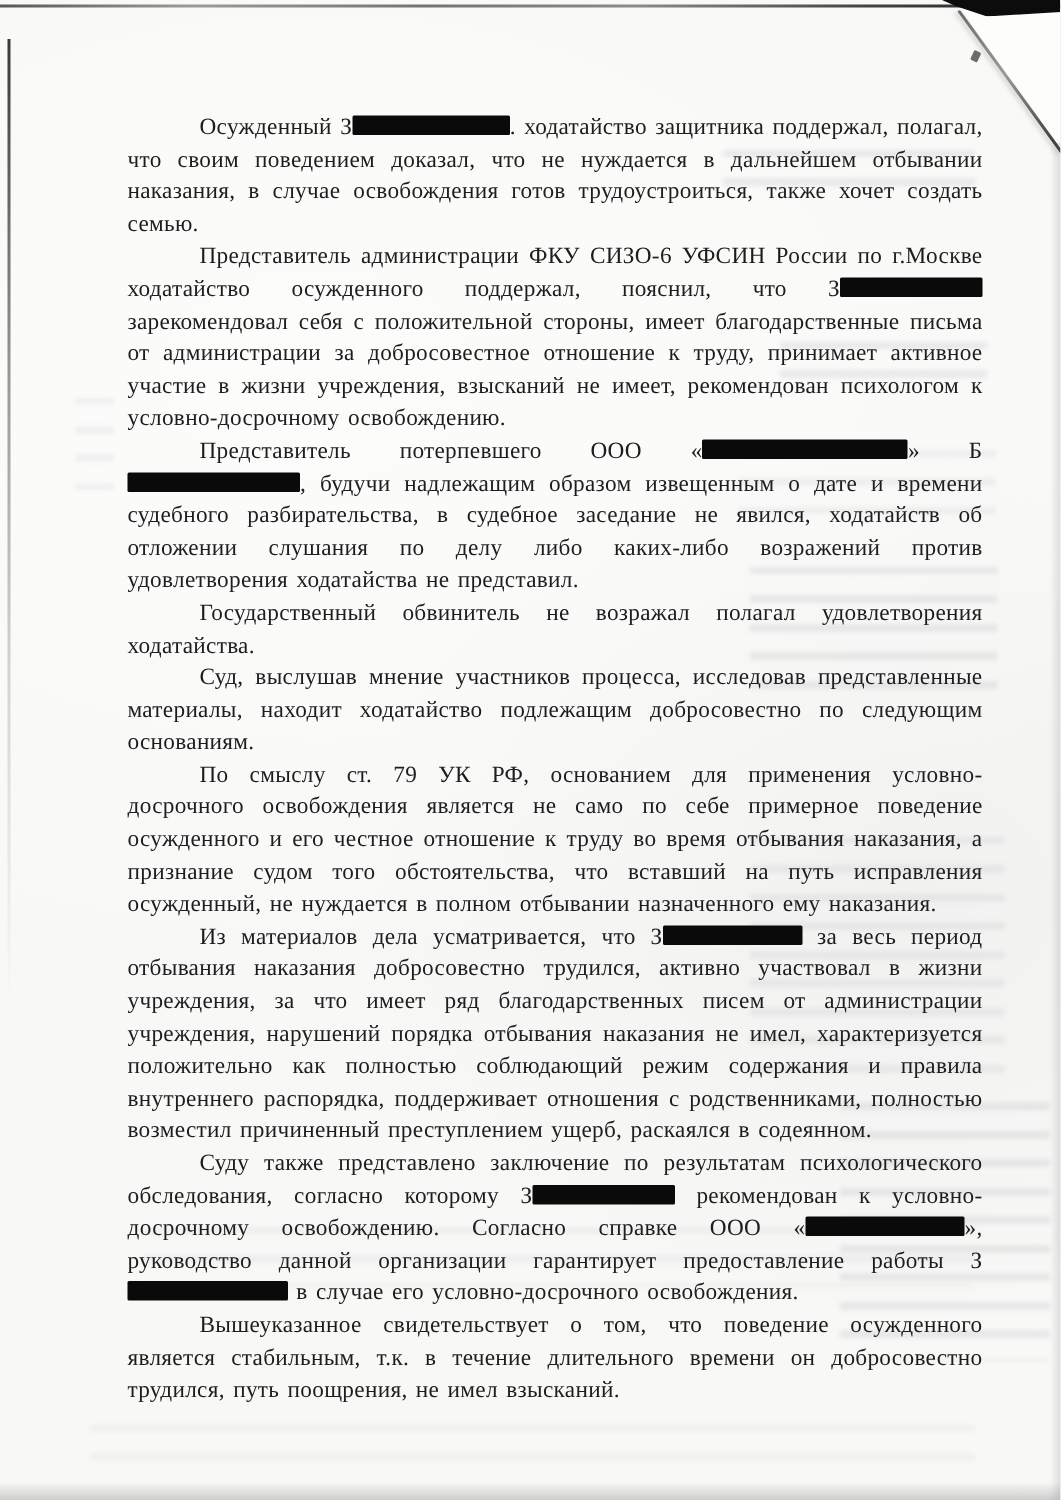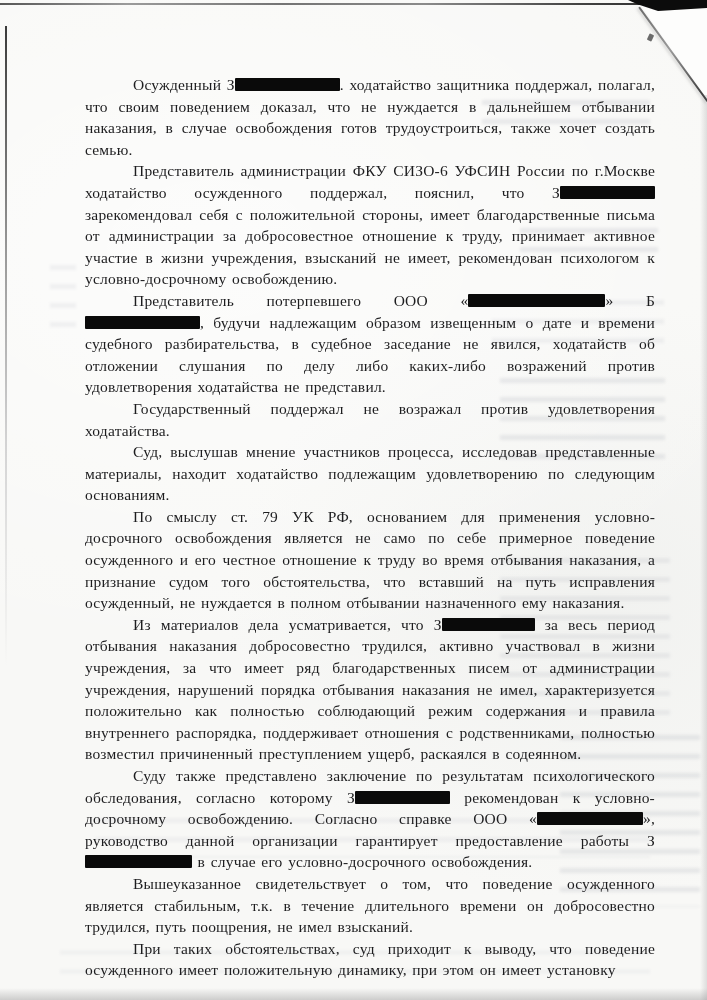--- a/index.html
+++ b/index.html
@@ -111,22 +111,21 @@
   <div class="bleed b5"></div>
   <div class="bleed b6"></div>
   <div class="bleed b7"></div>
   <div class="bleed b8"></div>
   <div class="bleed b9"></div>
 
   <div class="doc-text" id="doc-body">
       <p>Осужденный З<span class="redaction" style="width: 105px;"></span>. ходатайство защитника поддержал, полагал, что своим поведением доказал, что не нуждается в дальнейшем отбывании наказания, в случае освобождения готов трудоустроиться, также хочет создать семью.</p>
       <p>Представитель администрации ФКУ СИЗО-6 УФСИН России по г.Москве ходатайство осужденного поддержал, пояснил, что З<span class="redaction" style="width: 95px;"></span> зарекомендовал себя с положительной стороны, имеет благодарственные письма от администрации за добросовестное отношение к труду, принимает активное участие в жизни учреждения, взысканий не имеет, рекомендован психологом к условно-досрочному освобождению.</p>
       <p>Представитель потерпевшего ООО «<span class="redaction" style="width: 137px;"></span>» Б<span class="redaction" style="width: 115px;"></span>, будучи надлежащим образом извещенным о дате и времени судебного разбирательства, в судебное заседание не явился, ходатайств об отложении слушания по делу либо каких-либо возражений против удовлетворения ходатайства не представил.</p>
-      <p>Государственный поддержал не возражал против удовлетворения ходатайства.</p>
-      <p>Суд, выслушав мнение участников процесса, исследовав представленные материалы, находит ходатайство подлежащим удовлетворению по следующим основаниям.</p>
+      <p>Государственный обвинитель не возражал полагал удовлетворения ходатайства.</p>
+      <p>Суд, выслушав мнение участников процесса, исследовав представленные материалы, находит ходатайство подлежащим добросовестно по следующим основаниям.</p>
       <p>По смыслу ст. 79 УК РФ, основанием для применения условно-досрочного освобождения является не само по себе примерное поведение осужденного и его честное отношение к труду во время отбывания наказания, а признание судом того обстоятельства, что вставший на путь исправления осужденный, не нуждается в полном отбывании назначенного ему наказания.</p>
       <p>Из материалов дела усматривается, что З<span class="redaction" style="width: 93px;"></span> за весь период отбывания наказания добросовестно трудился, активно участвовал в жизни учреждения, за что имеет ряд благодарственных писем от администрации учреждения, нарушений порядка отбывания наказания не имел, характеризуется положительно как полностью соблюдающий режим содержания и правила внутреннего распорядка, поддерживает отношения с родственниками, полностью возместил причиненный преступлением ущерб, раскаялся в содеянном.</p>
       <p>Суду также представлено заключение по результатам психологического обследования, согласно которому З<span class="redaction" style="width: 95px;"></span> рекомендован к условно-досрочному освобождению. Согласно справке ООО «<span class="redaction" style="width: 106px;"></span>», руководство данной организации гарантирует предоставление работы З<span class="redaction" style="width: 107px;"></span> в случае его условно-досрочного освобождения.</p>
       <p>Вышеуказанное свидетельствует о том, что поведение осужденного является стабильным, т.к. в течение длительного времени он добросовестно трудился, путь поощрения, не имел взысканий.</p>
-      <p>При таких обстоятельствах, суд приходит к выводу, что поведение осужденного имеет положительную динамику, при этом он имеет установку</p>
     </div>
 
 </div>
 
 </body></html>

